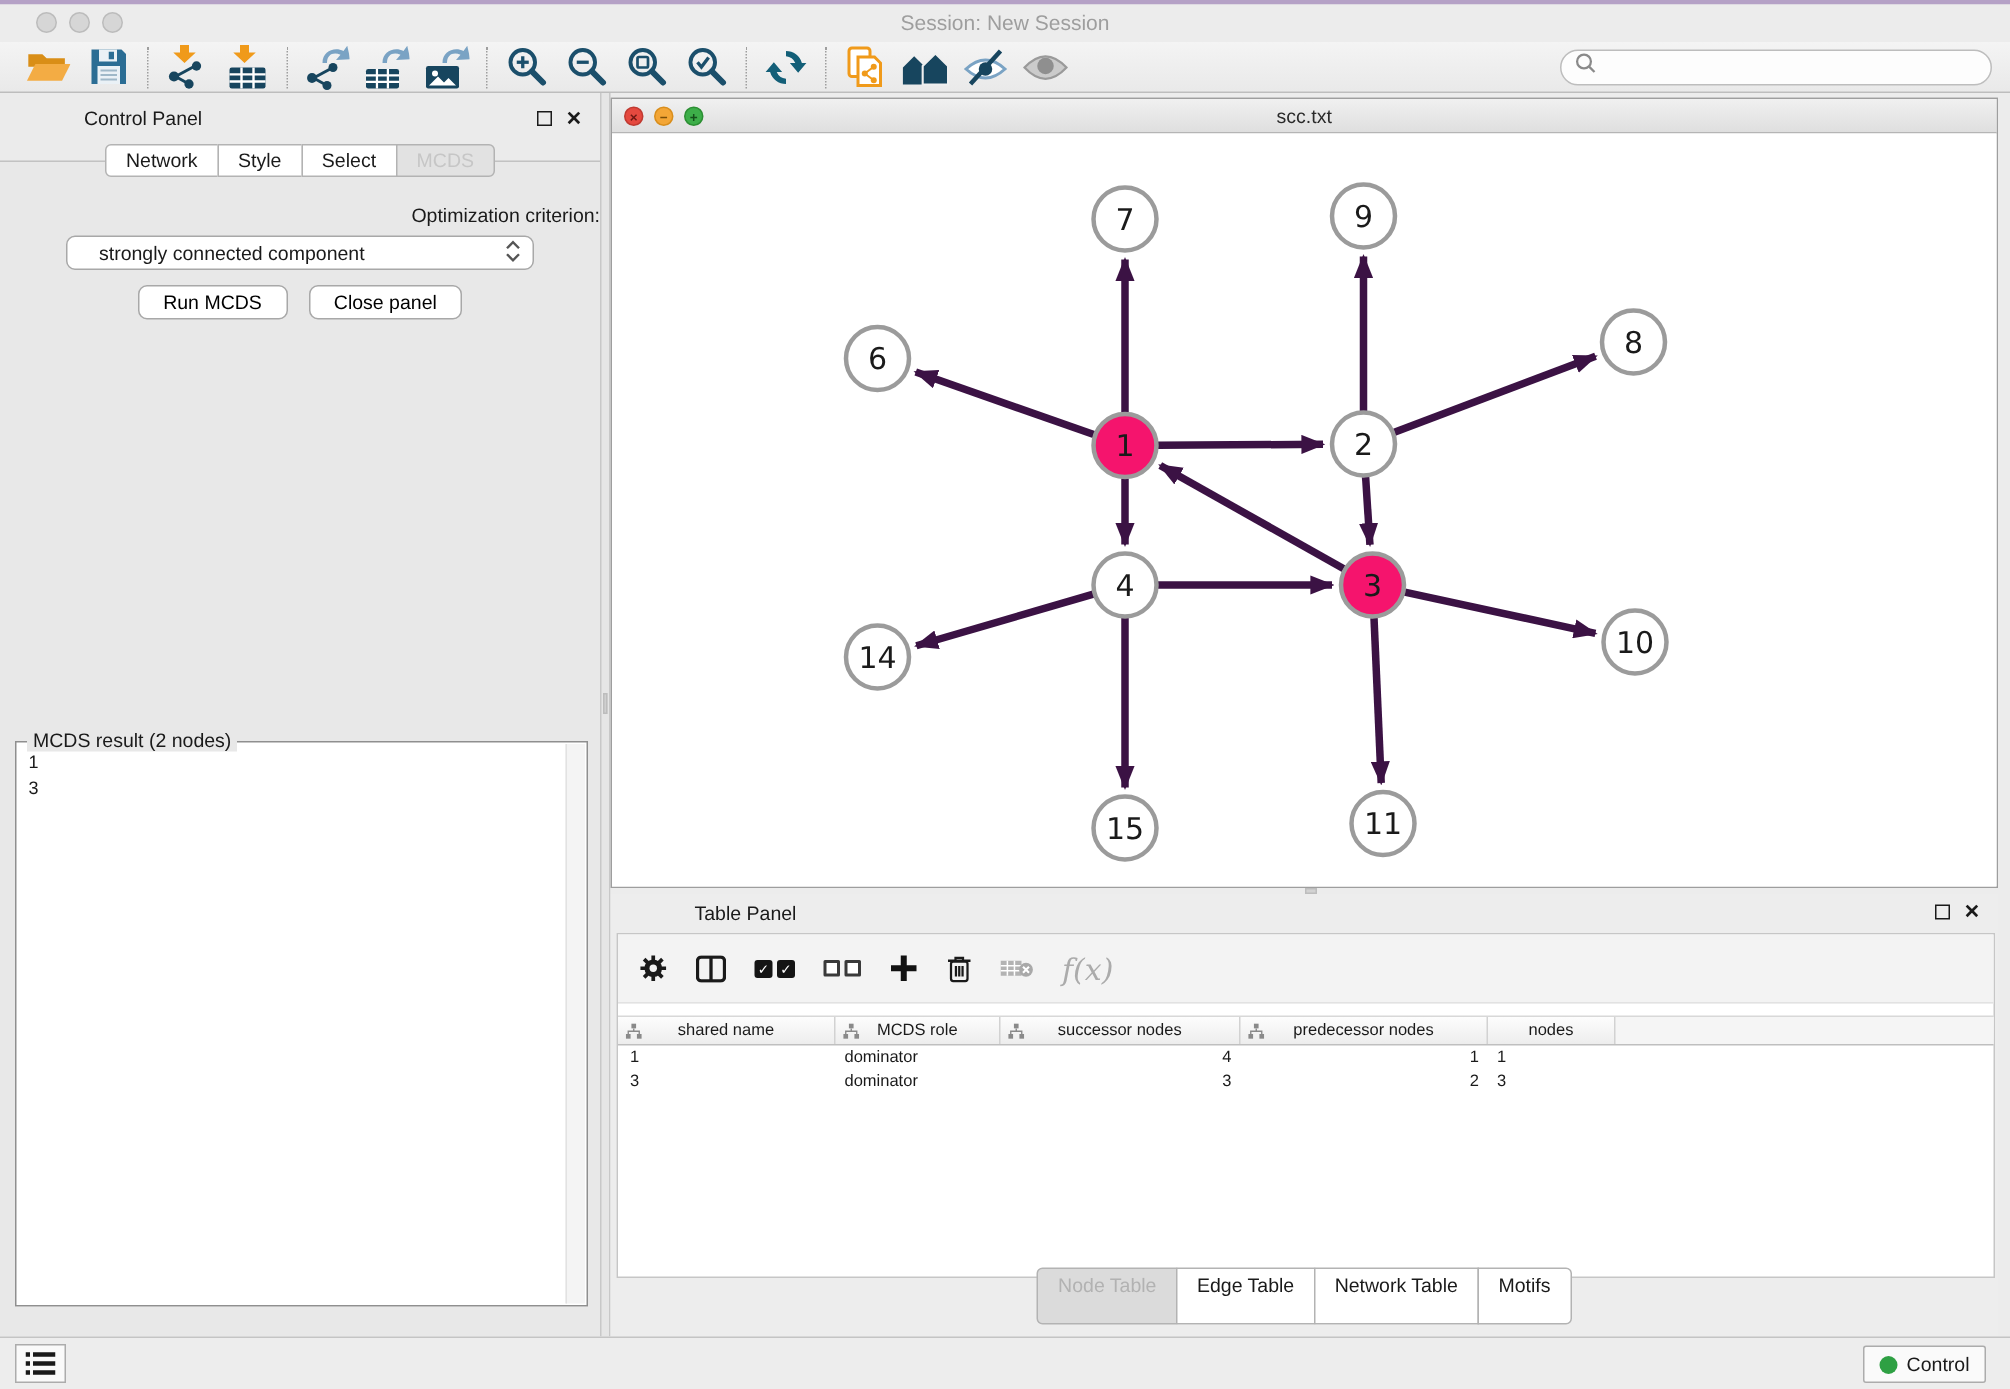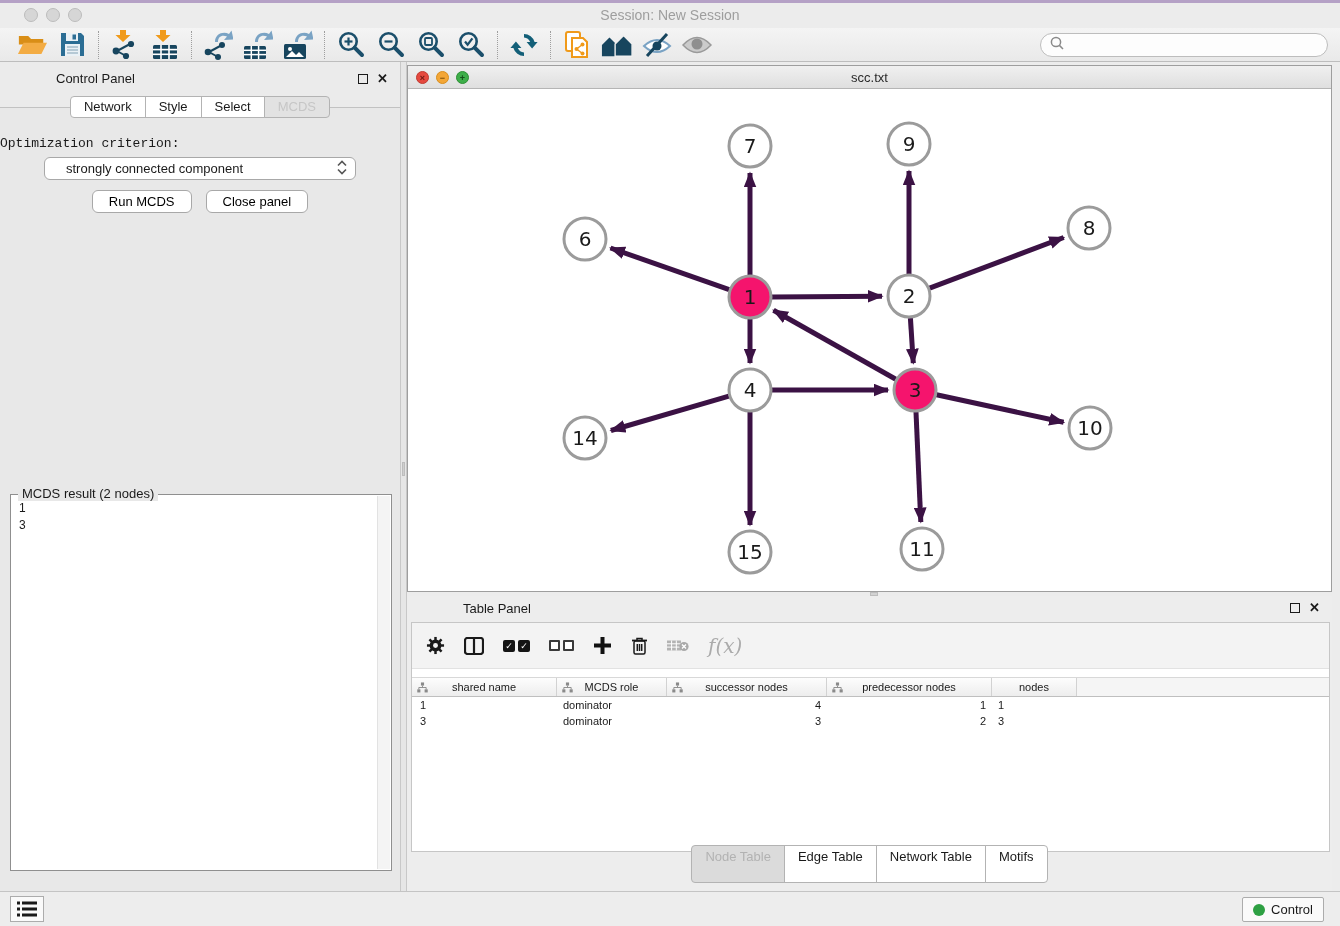--- a/index.html
+++ b/index.html
@@ -32,21 +32,21 @@
   .panel-hdr-icons { margin-left:auto; display:flex; align-items:center; gap:9px; }
   .float-icon { width:10px; height:10px; border:1.6px solid #1A1A1A; display:inline-block; }
   .close-icon { font-size:13px; font-weight:bold; color:#1A1A1A; line-height:10px; }
   .cp-body { position:absolute; top:45px; left:0; right:0; bottom:0; background:#E8E8E8; border-top:1px solid #C2C2C2; }
   .cp-tabs { position:absolute; top:34px; left:0; width:100%; display:flex; justify-content:center; z-index:3; }
   .tab { height:22px; line-height:20px; padding:0 13px; background:#FFF; border:1px solid #B3B3B3; font-size:13px; margin-left:-1px; }
   .tab:first-child { border-radius:4px 0 0 4px; margin-left:0; }
   .tab:last-child { border-radius:0 4px 4px 0; }
   .tab.sel { background:#E2E2E2; color:#C6C6C6; }
 
-  .opt-label { position:absolute; top:74px; width:100%; text-align:left; font-size:13px; z-index:2;font-family:Liberation Mono, monospace; }
+  .opt-label { position:absolute; top:74px; width:100%; text-align:right; font-size:13px; z-index:2; }
   .dropdown { position:absolute; top:95px; left:44px; width:312px; height:23px; background:#FFF; border:1px solid #A8A8A8;
               border-radius:6px; display:flex; align-items:center; padding:0 8px 0 21px; font-size:13px; z-index:2; }
   .dropdown .stepper { margin-left:auto; }
   .btn-row { position:absolute; top:128px; width:100%; display:flex; justify-content:center; gap:14px; z-index:2; }
   .std-btn { height:23px; padding:0 16px; background:#FFF; border:1px solid #A8A8A8; border-radius:6px; font-size:13px;
              font-family:"Liberation Sans",sans-serif; }
 
   .result-box { position:absolute; top:432px; left:10px; right:8px; bottom:20px; background:#FFF; border:1px solid #8F8F8F; z-index:2; }
   .result-legend { position:absolute; top:-9px; left:7px; background:#E8E8E8; padding:0 4px; font-size:13px; }
   .result-lines { padding:5px 8px; font-size:12px; line-height:17px; white-space:pre-line; }

